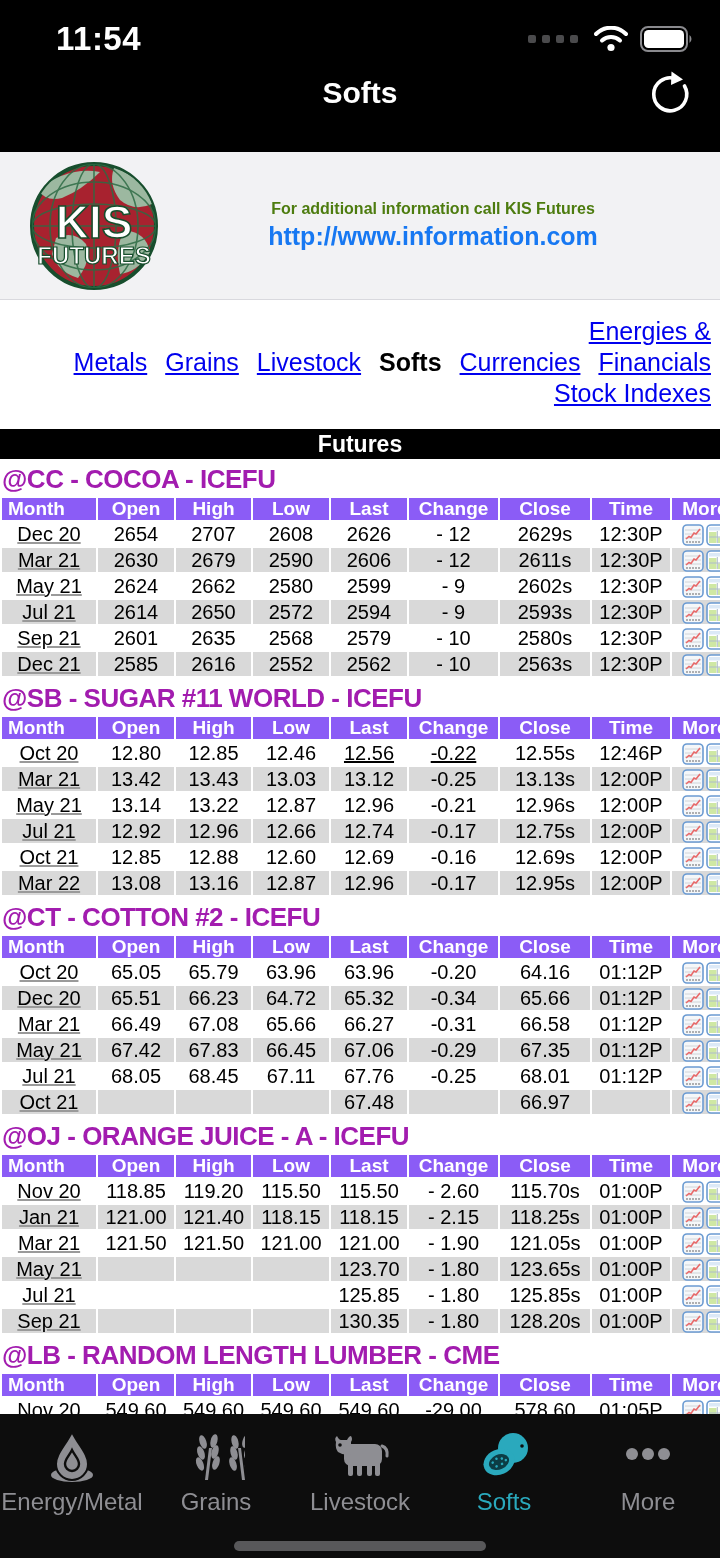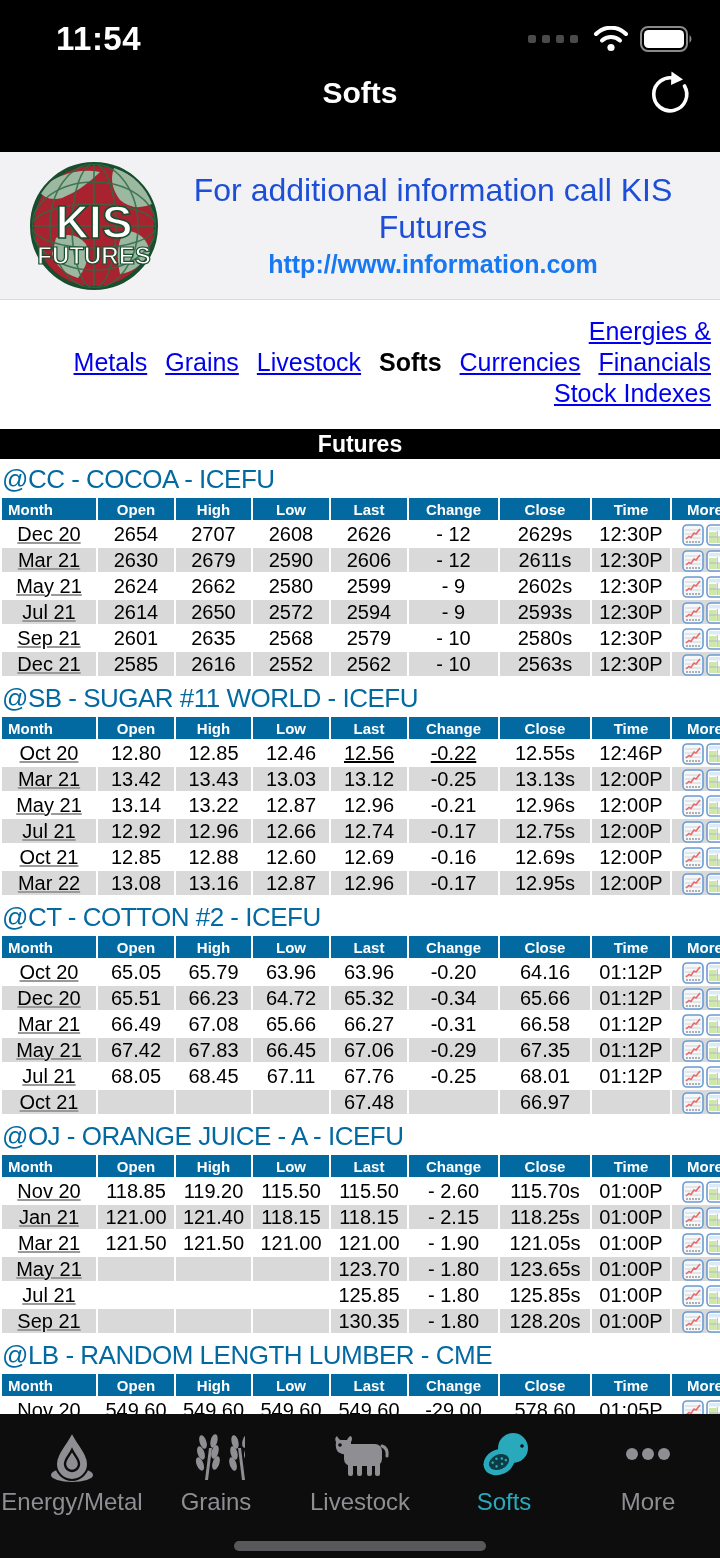--- a/index.html
+++ b/index.html
@@ -16,34 +16,34 @@
   .status-icons { display:flex; align-items:center; gap:12px; }
   .cell-dots { display:flex; gap:6px; margin-right:4px; }
   .cell-dots i { width:8px; height:8px; border-radius:2px; background:#4a4a4c; display:block; }
   .nav-row { position:relative; height:80px; }
   .nav-title { position:absolute; left:0; right:0; text-align:center; top:18px; font-size:30px; font-weight:600; }
   .refresh-btn { position:absolute; right:26px; top:10px; width:52px; height:52px; background:none; border:none; cursor:pointer; }
   
   .banner { background:#f2f2f4; height:148px; display:flex; align-items:center; border-bottom:1px solid #d9d9de; }
   .logo { width:132px; height:132px; margin-left:28px; flex:0 0 auto; }
   .banner-text { flex:1; text-align:center; padding-right:14px; }
-  .banner-line1 { font-size:32px; font-weight:400; color:#1d4ed8; }
+  .banner-line1 { font-size:16px; font-weight:700; color:#4d7c0f; }
   .banner-line2, .banner-line3 { font-size:25px; font-weight:700; margin-top:4px; }
   .blue-link { color:#1778f2; text-decoration:none; }
   .or-word { color:#000; }
   
   .quick-links { padding:16px 0 14px; text-align:right; font-size:25px; line-height:31px; background:#fff; }
   .q-link { color:#0000EE; text-decoration:underline; margin:0 9px; }
   .q-current { color:#000; font-weight:700; margin:0 9px; }
   
   .futures-bar { background:#000; color:#fff; font-weight:700; font-size:23px; text-align:center; height:30px; line-height:30px; margin-top:6px; }
   
-  .contract-title { font-size:26px; font-weight:400; letter-spacing:-.5px; color:#0369a1; padding:5px 20px 1px 2px; }
+  .contract-title { font-size:26px; font-weight:700; letter-spacing:-.5px; color:#a21caf; padding:5px 20px 1px 2px; }
   table.fut { width:720px; border-collapse:separate; border-spacing:2px; table-layout:fixed; font-size:20px; }
-  table.fut th { background:#0369a1; color:#fff; font-weight:700; font-size:15px; height:22px; text-align:center; padding:0; }
+  table.fut th { background:#8b5cf6; color:#fff; font-weight:700; font-size:19px; height:22px; text-align:center; padding:0; }
   table.fut th.c-month { text-align:left; padding-left:6px; }
   table.fut td { height:24px; text-align:center; padding:0; white-space:nowrap; color:#000; }
   tr.alt td { background:#d9d9d9; }
   td.c-month { text-align:left; padding-left:6px; }
   td.c-month a { color:#000; text-decoration:underline; text-decoration-color:#9a9a9a; }
   td.c-change { color:#ff0000; }
   .u-flash { text-decoration:underline; }
   td.c-more { text-align:center; }
   .more-ic { display:inline-block; width:22px; height:22px; vertical-align:middle; margin:0 1px; cursor:pointer; }
   

